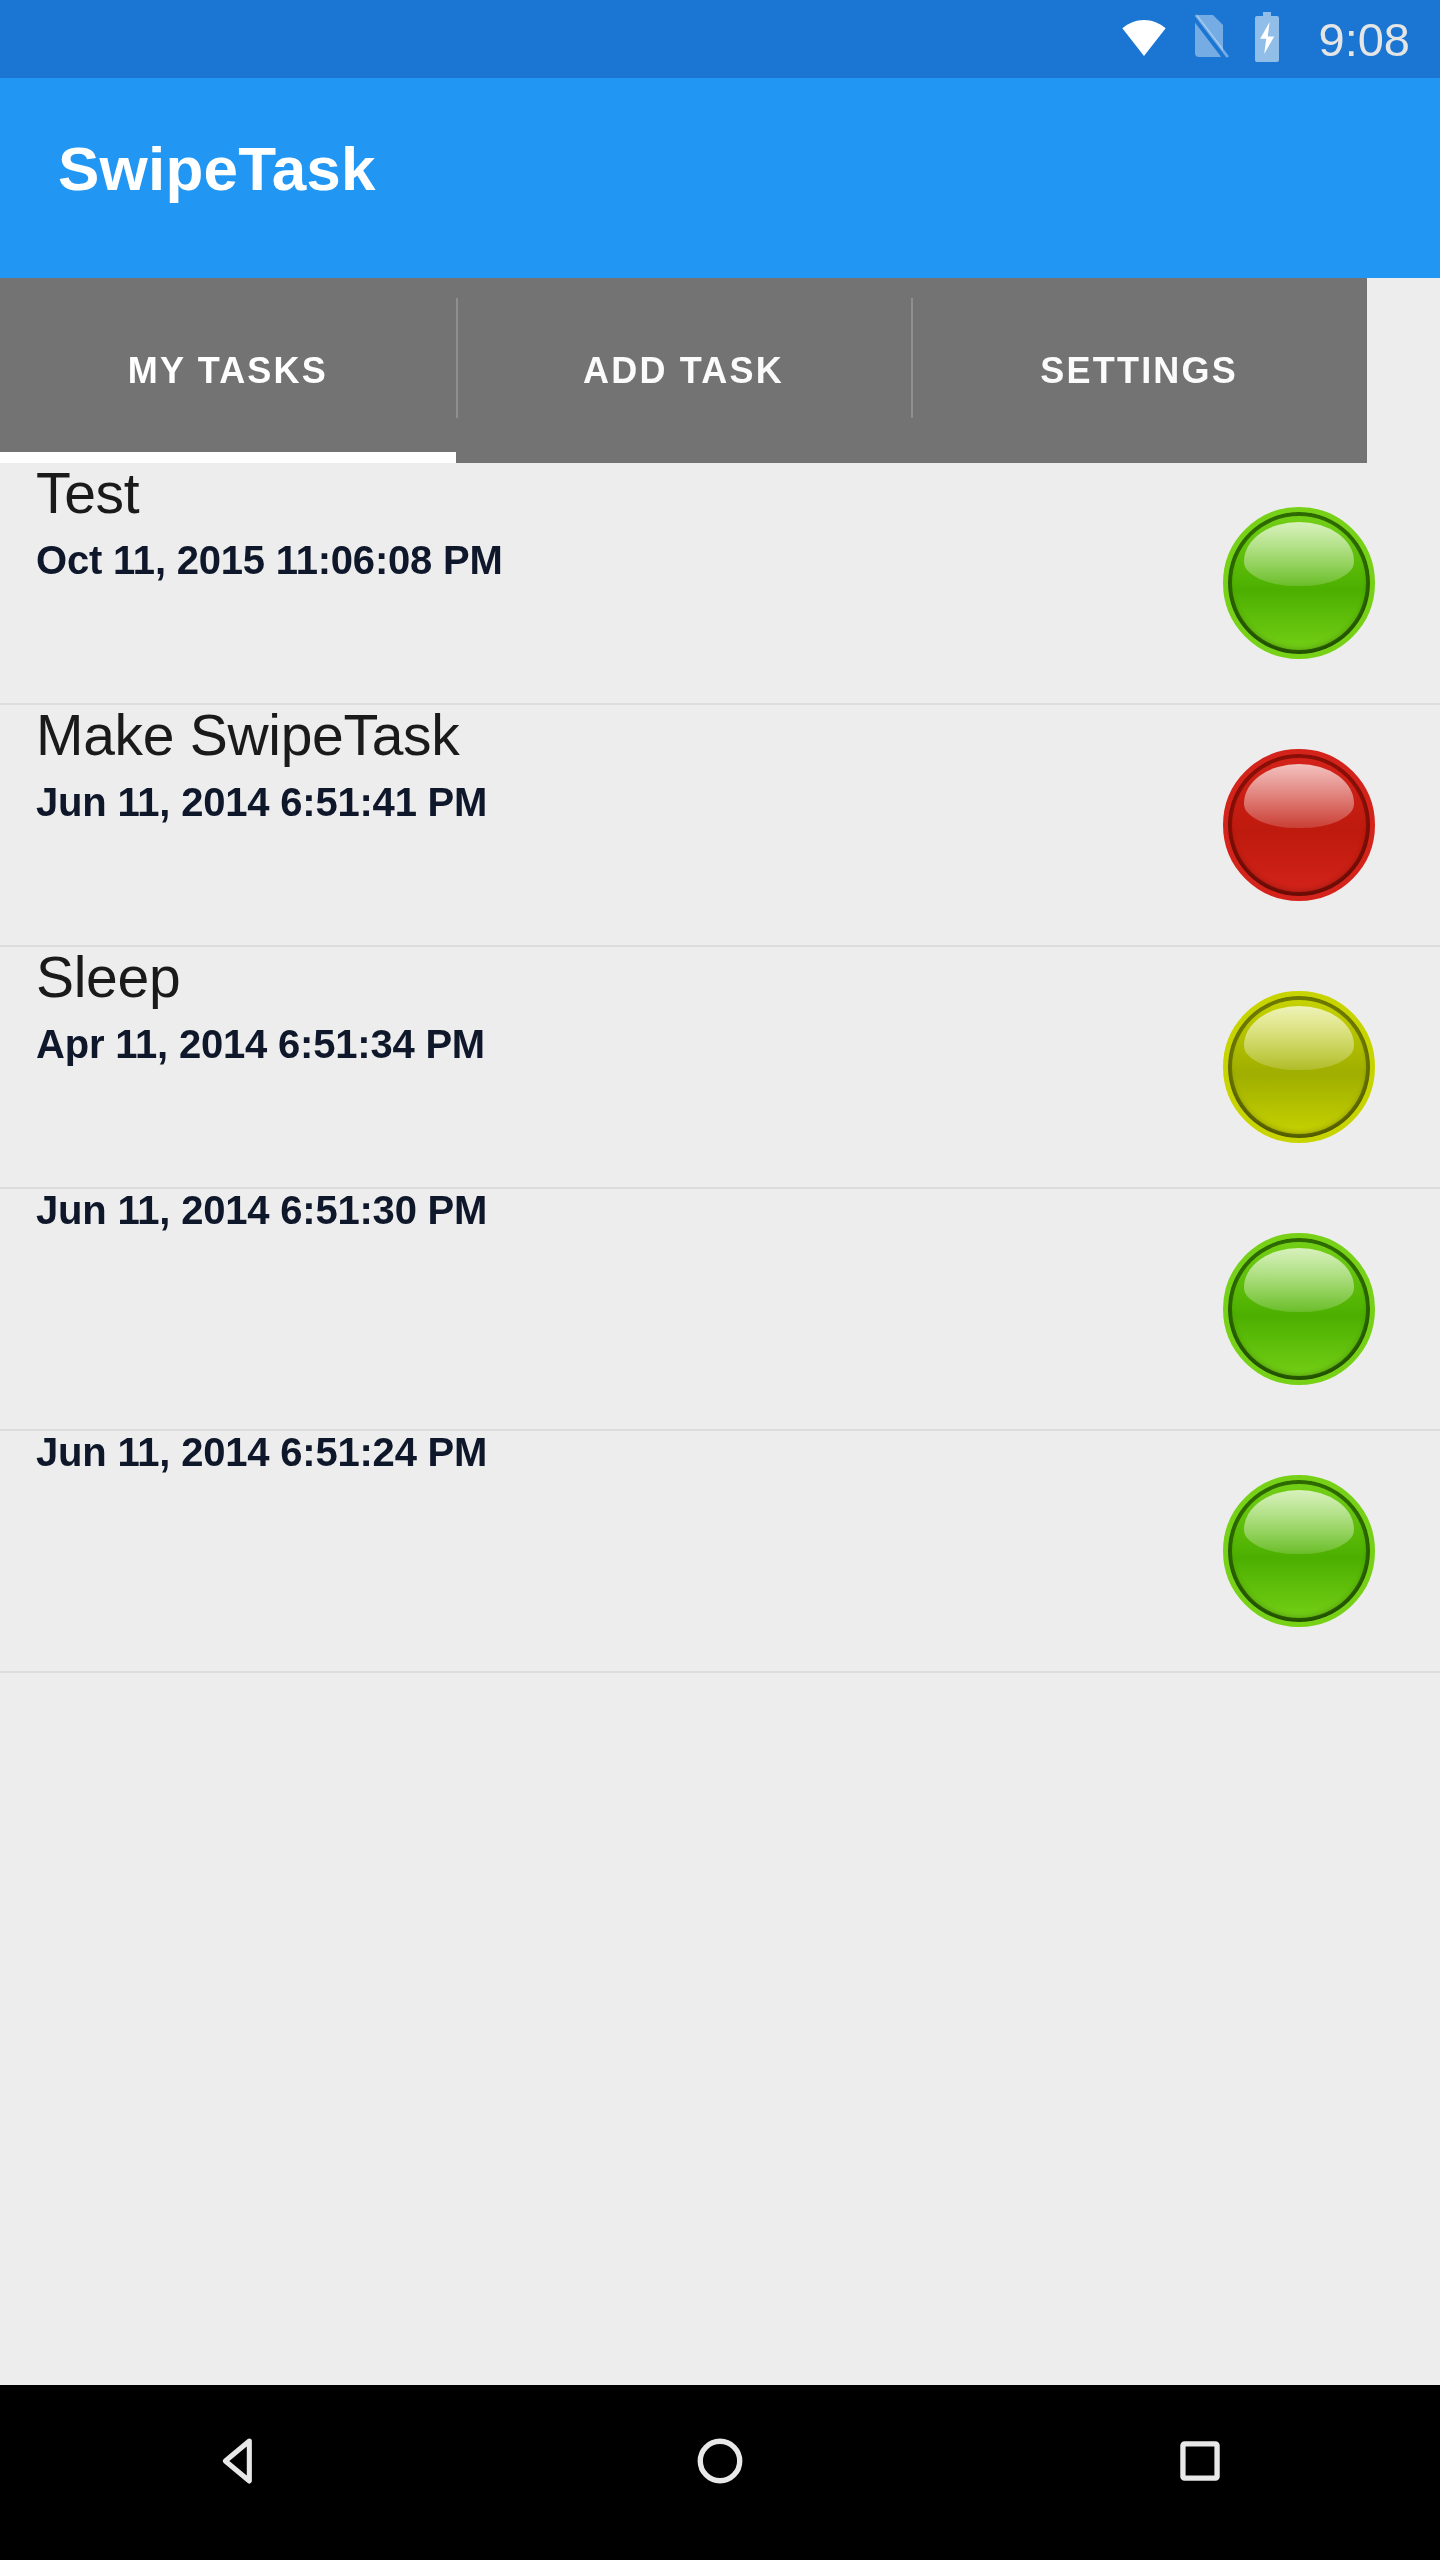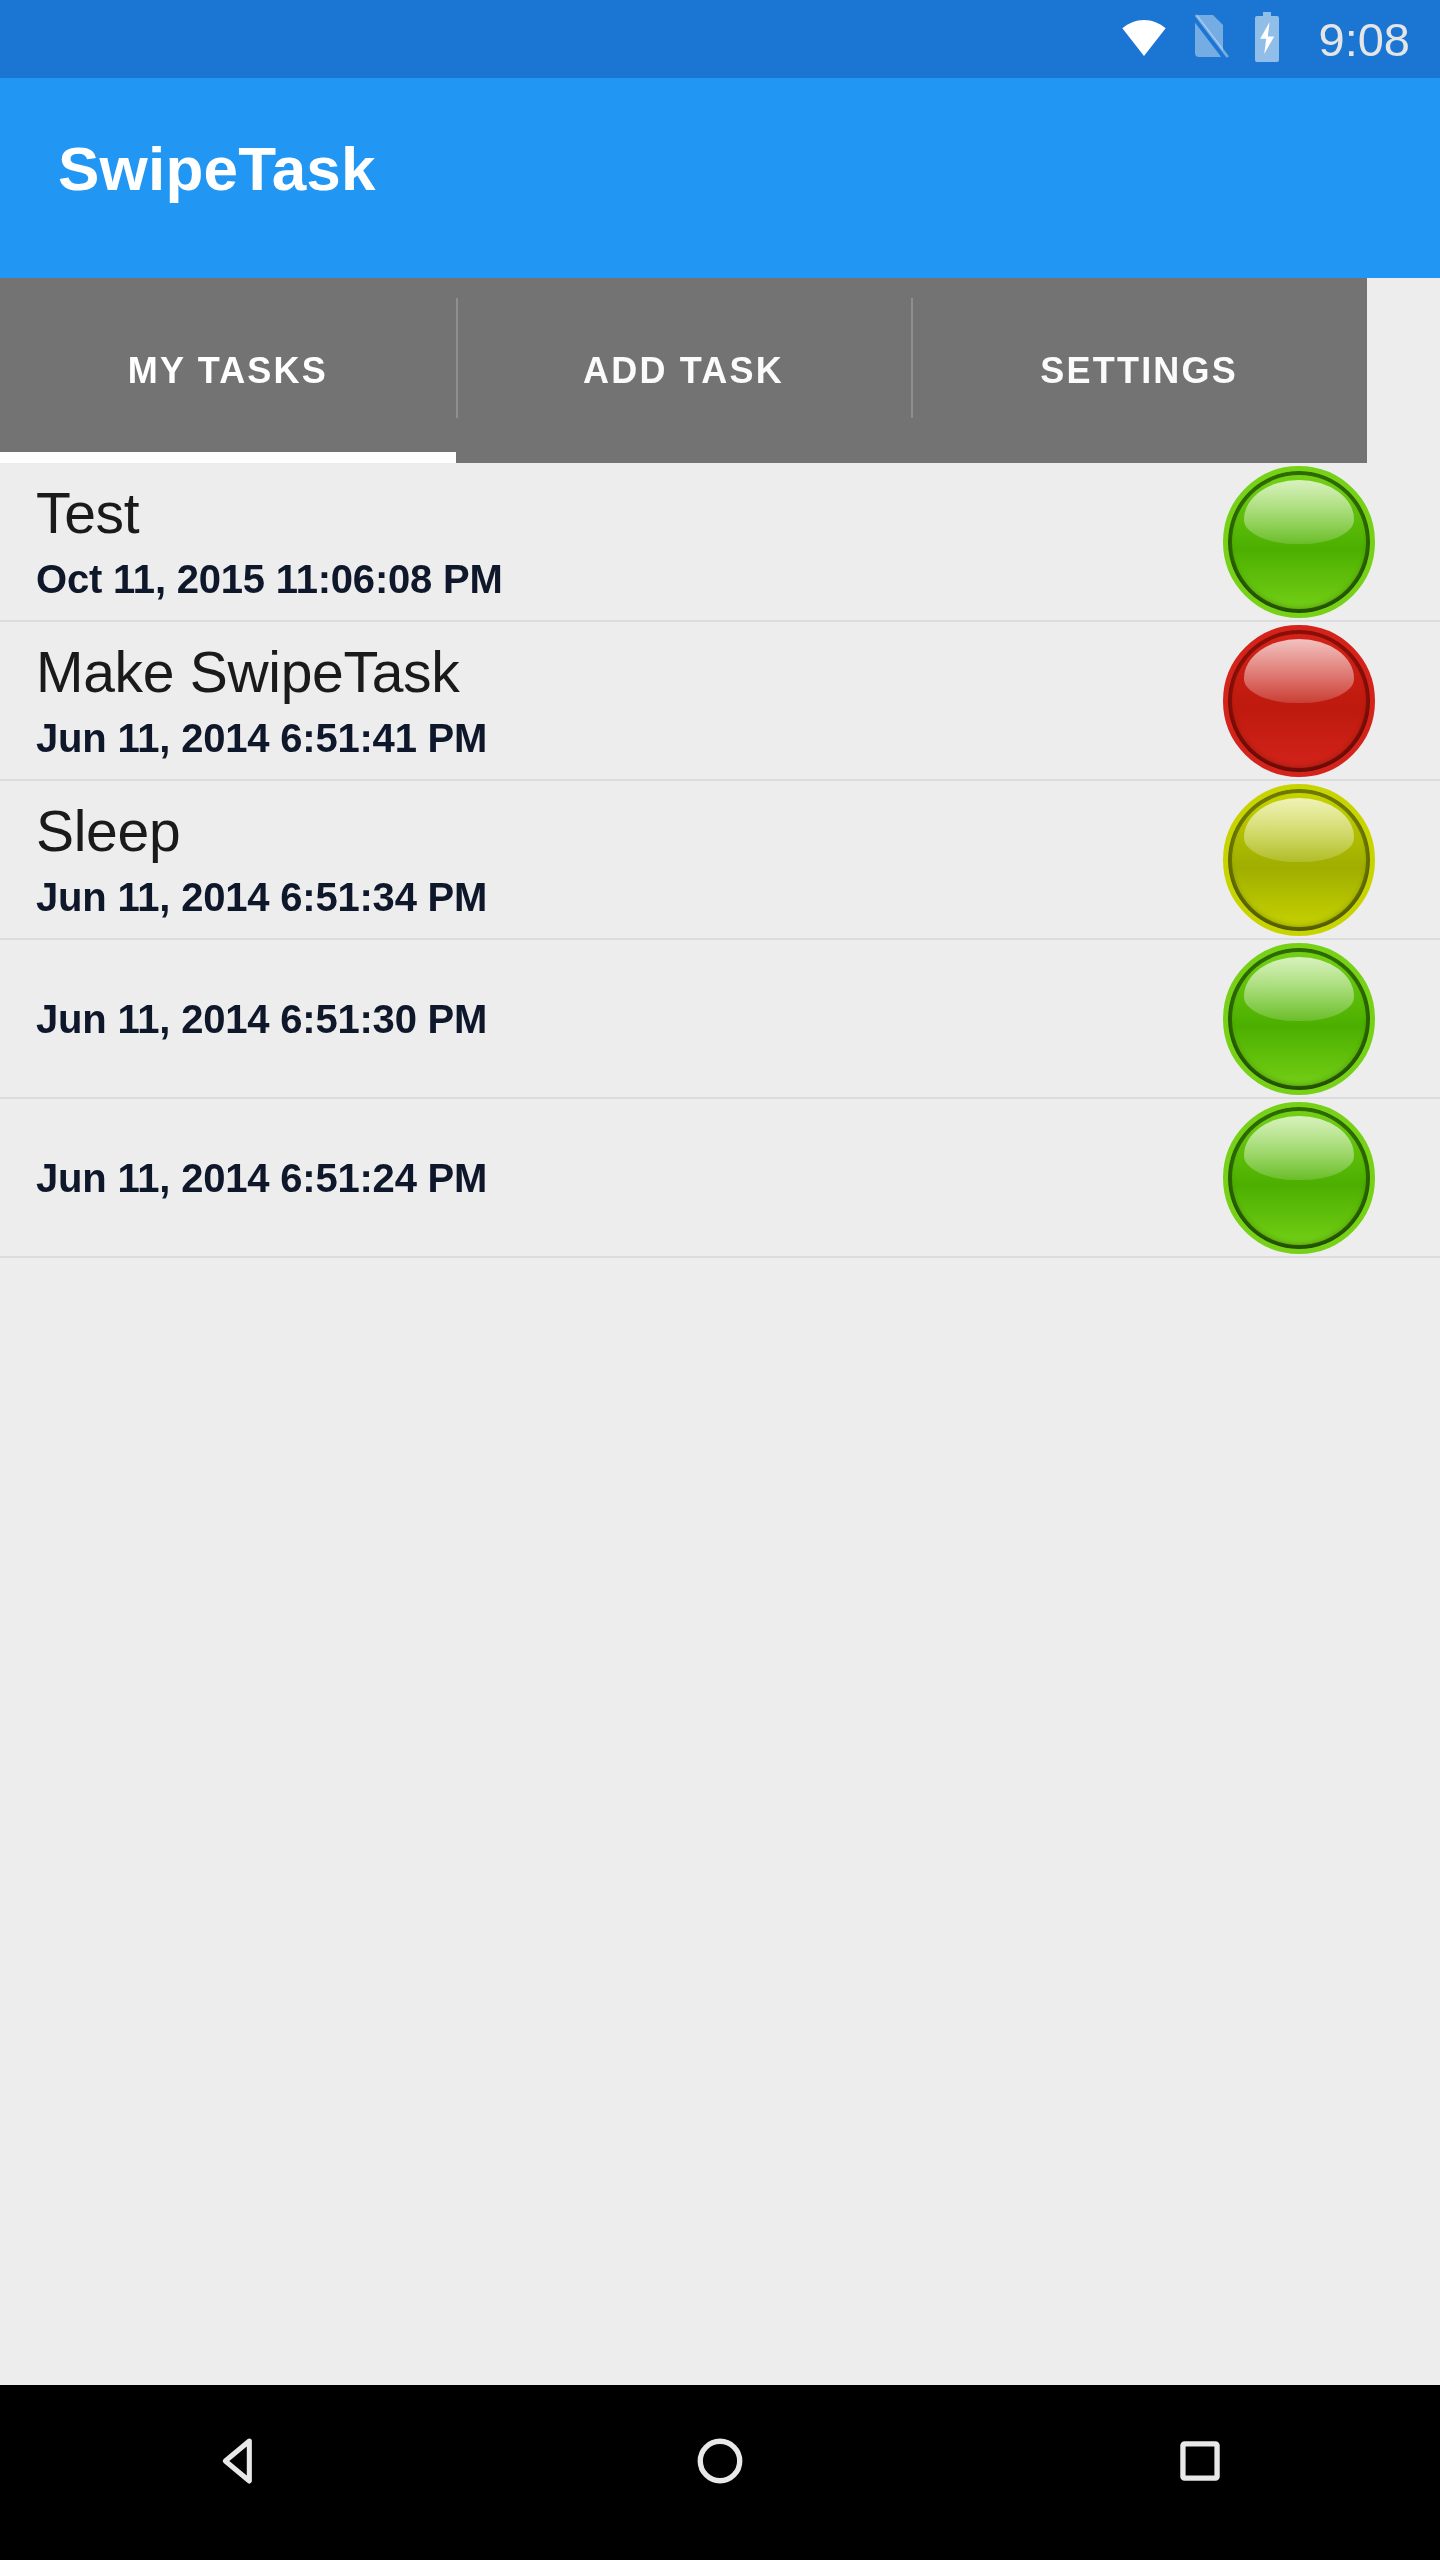--- a/index.html
+++ b/index.html
@@ -58,23 +58,23 @@
     position:absolute; left:0; bottom:0; width:100%; height:11px;
     background:#FFFFFF;
   }
 
   
   .task-list{
     position:absolute; top:463px; left:0; width:1440px; height:1922px;
     background:#EDEDED; overflow:hidden;
   }
   .task-row{
-    position:relative; height:159px; width:1440px;
+    position:relative; height:242px; width:1440px;
     border-bottom:2px solid #DCDCDC;
-    display:flex; align-items:center; padding:0 0 0 36px;gap:48px;
+    display:flex; padding:0 0 0 36px;gap:48px;
   }
   .task-text{ flex:1 1 auto; }
   .task-title{
     color:#1A1A1A; font-size:57px; font-weight:400;
     line-height:1.08; margin-bottom:14px; letter-spacing:-0.3px;
   }
   .task-date{
     color:#0f172a; font-size:40px; font-weight:700;
     line-height:1.05; letter-spacing:-0.2px;
   }
@@ -183,21 +183,21 @@
         <div class="task-date">Jun 11, 2014 6:51:41 PM</div>
       </div>
       <div class="task-status">
         <span class="orb" style="background: linear-gradient(rgb(212, 35, 26) 0%, rgb(190, 26, 13) 55%, rgb(212, 35, 26) 100%); border: 5px solid rgb(212, 35, 26); box-shadow: rgb(138, 16, 8) 0px 0px 0px 4px inset;"></span>
       </div>
     </div>
 
     <div class="task-row">
       <div class="task-text">
         <div class="task-title">Sleep</div>
-        <div class="task-date">Jun 11, 2014 6:51:34 PM</div>
+        <div class="task-date">Apr 11, 2014 6:51:34 PM</div>
       </div>
       <div class="task-status">
         <span class="orb" style="background: linear-gradient(rgb(200, 212, 0) 0%, rgb(159, 174, 0) 55%, rgb(200, 212, 0) 100%); border: 5px solid rgb(200, 212, 0); box-shadow: rgb(110, 122, 0) 0px 0px 0px 4px inset;"></span>
       </div>
     </div>
 
     <div class="task-row">
       <div class="task-text">
         <div class="task-date">Jun 11, 2014 6:51:30 PM</div>
       </div>

